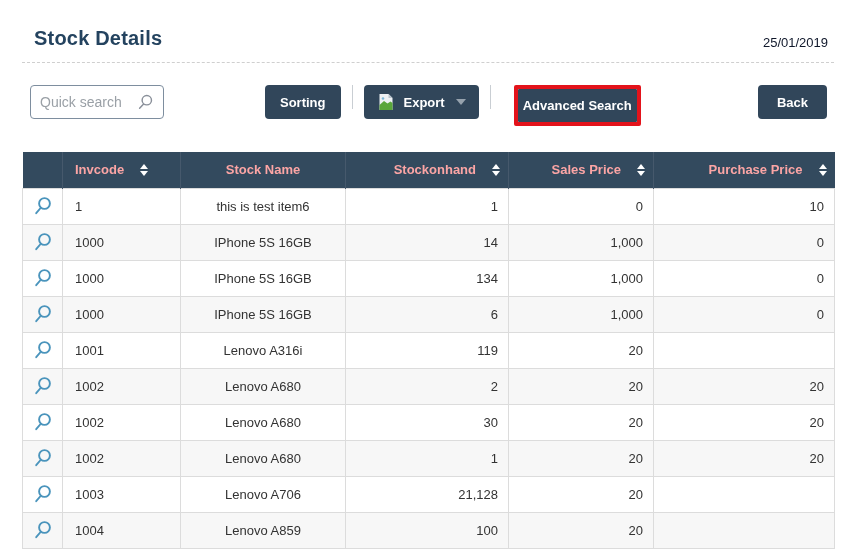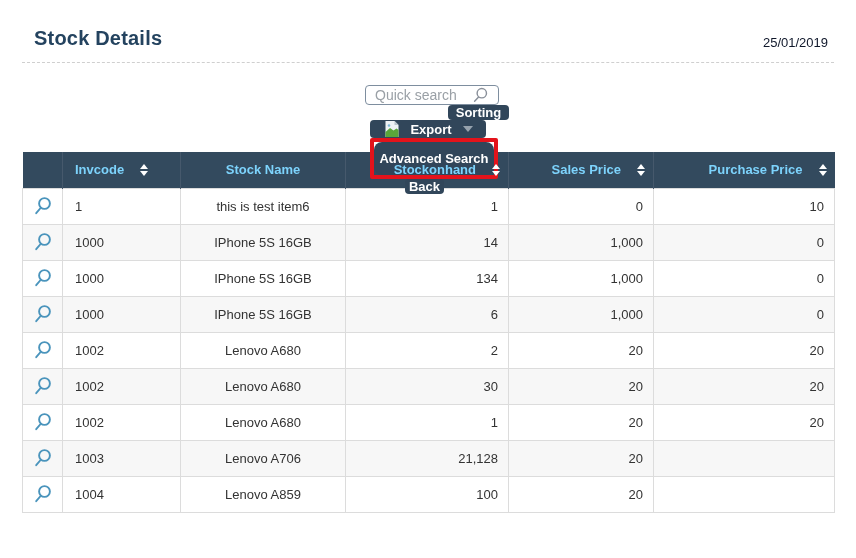--- a/index.html
+++ b/index.html
@@ -10,54 +10,54 @@
   
   .topbar {
     display: flex; justify-content: space-between; align-items: flex-end;
     padding: 27px 6px 12px 12px;
     border-bottom: 1px dashed #cfcfcf;
   }
   .page-title { font-size: 20px; font-weight: bold; color: #24435f; letter-spacing: .2px; }
   .date-label { font-size: 13px; color: #0f172a; }
 
   
-  .toolbar { display: flex; align-items: center; margin-top: 22px; height: 41px; flex-direction: column; }
+  .toolbar { display: flex; margin-top: 22px; height: 41px; }
   .search-box {
     display: flex; align-items: center; width: 134px; height: 34px;
     border: 1px solid #7e8e9f; border-radius: 4px; background: #fff;
     padding: 0 9px; margin-left: 8px;
   }
   .search-box input {
     border: none; outline: none; width: 100%; font-size: 14px;
     font-family: "Liberation Sans", sans-serif; color: #444; background: transparent;
   }
   .search-box input::placeholder { color: #9aa0a6; }
   .btn {
     display: inline-flex; align-items: center; justify-content: center;
     height: 34px; background: #31465a; color: #fff; border: none;
     border-radius: 4px; font-size: 13px; font-weight: bold;
     font-family: "Liberation Sans", sans-serif; cursor: pointer; white-space: nowrap;
   }
-  .btn-sorting { margin-left: 101px; padding: 0 8px; }
+  .btn-sorting { margin-left: 101px; padding: 0 15px; }
   .v-divider { width: 1px; height: 24px; background: #c9ced3; margin: 0 11px; }
   .btn-export { padding: 0 13px; gap: 9px; }
   .caret-down {
     width: 0; height: 0; margin-left: 2px;
     border-left: 5px solid transparent; border-right: 5px solid transparent;
     border-top: 6px solid #96a2ad;
   }
   .annotation-box { border: 4px solid #e3131b; margin-left: 12px; border-radius: 2px; }
-  .btn-advanced { padding: 0 5px; border-radius: 8px; height: 33px; }
+  .btn-advanced { padding: 0 5px; border-radius: 1px; height: 33px; }
   .spacer { flex: 1; }
-  .btn-back { padding: 0 4px; margin-right: 7px; }
+  .btn-back { padding: 0 19px; margin-right: 7px; }
 
   
   table { width: 100%; margin-top: 26px; border-collapse: collapse; table-layout: fixed; }
   thead th {
-    background: #334a5e; color: #7dd3fc; height: 36px; font-size: 13px;
+    background: #334a5e; color: #fca5a5; height: 36px; font-size: 13px;
     font-weight: bold; border-left: 1px solid #46596c; padding: 0;
   }
   thead th:first-child { border-left: none; }
   .th-inner { display: flex; align-items: center; height: 100%; }
   .th-invcode { justify-content: space-between; padding: 0 32px 0 12px; }
   .th-center { justify-content: center; }
   .th-right { justify-content: flex-end; padding-right: 8px; gap: 16px; }
   .sort-caret { display: inline-flex; flex-direction: column; align-items: center; }
   .sort-caret i { display: block; width: 0; height: 0; border-left: 4px solid transparent; border-right: 4px solid transparent; }
   .sort-caret .up { border-bottom: 5px solid #fff; margin-bottom: 2px; }
@@ -217,20 +217,31 @@
       <circle cx="11.5" cy="7.5" r="5.4" fill="none" stroke="#4a94bc" stroke-width="1.9"></circle>
       <line x1="7.6" y1="12" x2="3.2" y2="17.2" stroke="#4a94bc" stroke-width="1.9" stroke-linecap="round"></line>
     </svg></td>
     <td class="c-left">1000</td>
     <td class="c-center">IPhone 5S 16GB</td>
     <td class="c-right">6</td>
     <td class="c-right">1,000</td>
     <td class="c-right">0</td>
   </tr>
 
+  <tr>
+    <td class="c-icon"><svg class="mag-svg" width="20" height="20" viewBox="0 0 20 20">
+      <circle cx="11.5" cy="7.5" r="5.4" fill="none" stroke="#4a94bc" stroke-width="1.9"></circle>
+      <line x1="7.6" y1="12" x2="3.2" y2="17.2" stroke="#4a94bc" stroke-width="1.9" stroke-linecap="round"></line>
+    </svg></td>
+    <td class="c-left">1001</td>
+    <td class="c-center">Lenovo A316i</td>
+    <td class="c-right">119</td>
+    <td class="c-right">20</td>
+    <td class="c-right"></td>
+  </tr>
 
   <tr>
     <td class="c-icon"><svg class="mag-svg" width="20" height="20" viewBox="0 0 20 20">
       <circle cx="11.5" cy="7.5" r="5.4" fill="none" stroke="#4a94bc" stroke-width="1.9"></circle>
       <line x1="7.6" y1="12" x2="3.2" y2="17.2" stroke="#4a94bc" stroke-width="1.9" stroke-linecap="round"></line>
     </svg></td>
     <td class="c-left">1002</td>
     <td class="c-center">Lenovo A680</td>
     <td class="c-right">2</td>
     <td class="c-right">20</td>

